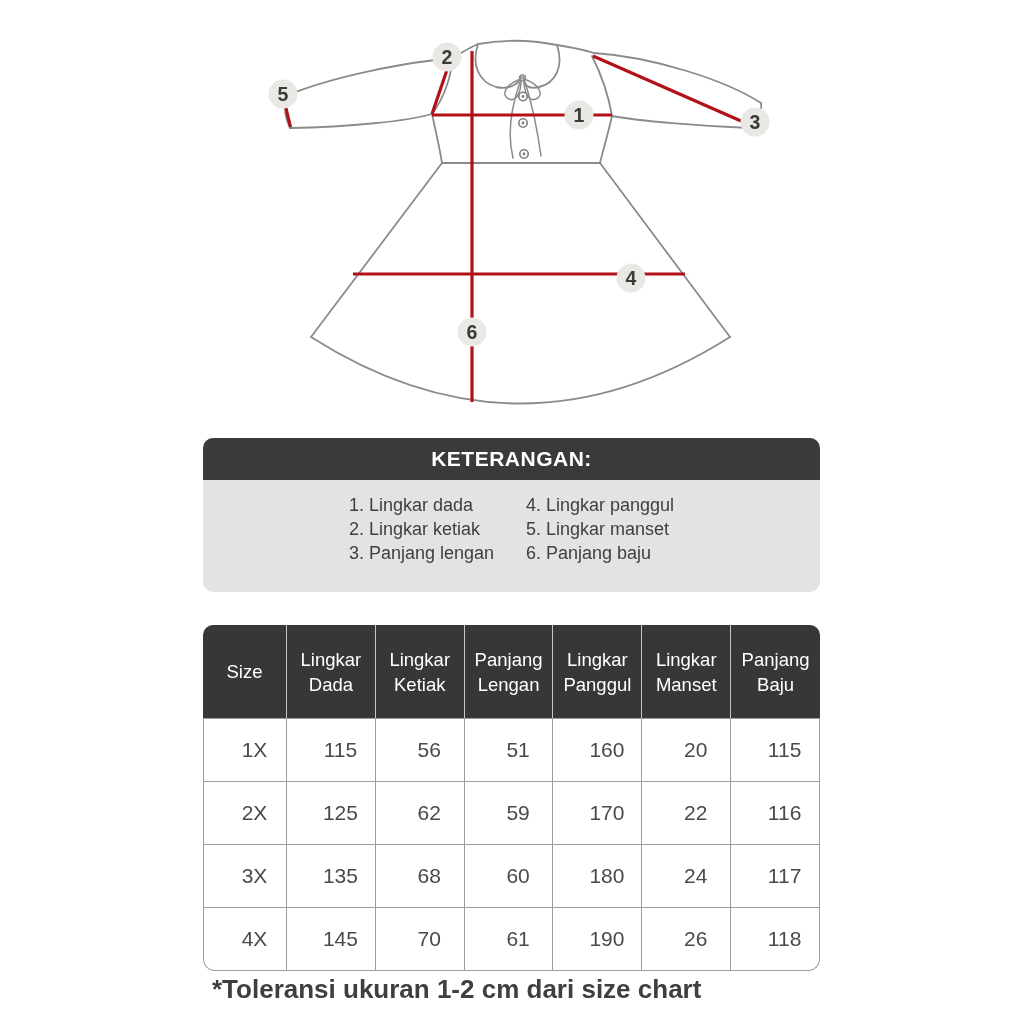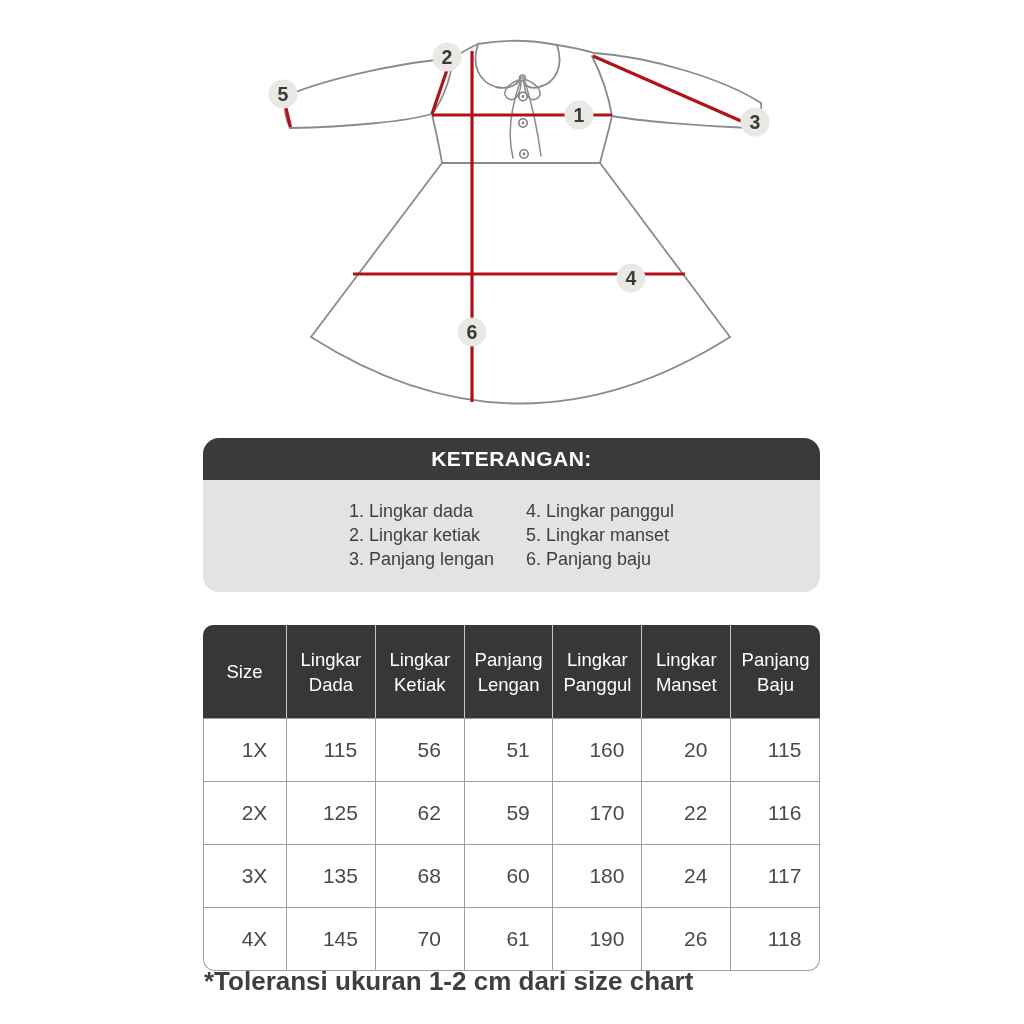--- a/index.html
+++ b/index.html
@@ -17,45 +17,45 @@
   .outline-fill{fill:#fff;stroke:var(--outline);stroke-width:1.8;stroke-linecap:round;}
   .thin{stroke-width:1.5;}
   .redline{fill:none;stroke:var(--red);stroke-width:3.2;stroke-linecap:butt;}
   .marker-circle{fill:var(--marker-fill);}
   .marker-num{fill:#3a3a3a;font-size:19.5px;font-weight:bold;text-anchor:middle;}
   .btn-outer{fill:#fff;stroke:#7e7e7e;stroke-width:1.6;}
   .btn-dot{fill:#7e7e7e;}
 
   
   .legend{position:absolute;left:203px;top:438px;width:617px;height:154px;
-    background:var(--panel-light);border-radius:16px;overflow:hidden;}
+    background:var(--panel-light);border-radius:10px;overflow:hidden;}
   .legend-header{height:42px;background:var(--panel-dark);color:#fff;
     display:flex;align-items:center;justify-content:center;
     font-size:21px;font-weight:bold;letter-spacing:.5px;}
-  .legend-body{display:flex;justify-content:center;gap:32px;padding-top:19px;}
+  .legend-body{display:flex;justify-content:center;gap:32px;padding-top:13px;}
   .legend-col{display:flex;flex-direction:column;}
   .legend-item{font-size:18px;line-height:24px;color:var(--text-dark);}
 
   
   .size-table{position:absolute;left:203px;top:625px;width:617px;
     border-collapse:separate;border-spacing:0;table-layout:fixed;text-align:center;}
   .size-table th{background:#373737;color:#fff;font-weight:normal;font-size:18.5px;
     line-height:25px;height:93px;vertical-align:middle;padding:0 8px;
     border-right:1px solid #c6c6c6;}
   .size-table th:first-child{border-top-left-radius:10px;}
   .size-table th:last-child{border-top-right-radius:10px;border-right:none;}
   .size-table td{background:#fff;color:var(--table-text);font-size:21px;height:60px;
     border-right:1px solid var(--table-border);border-bottom:1px solid var(--table-border);padding-left:20px;}
   .size-table td:first-child{border-left:1px solid var(--table-border);}
   .size-table tbody tr:first-child td{border-top:1px solid var(--table-border);}
   .size-table tbody tr:last-child td:first-child{border-bottom-left-radius:12px;}
   .size-table tbody tr:last-child td:last-child{border-bottom-right-radius:12px;}
 
   
-  .footer-note{position:absolute;left:204px;top:966px;margin:0;
+  .footer-note{position:absolute;left:204px;top:966px;margin:8px;
     font-size:26px;font-weight:bold;color:var(--text-dark);}
 </style>
 </head>
 <body>
 
 <div class="canvas">
 
   <svg class="diagram" width="1024" height="430" viewBox="0 0 1024 430">
 
     <g>

